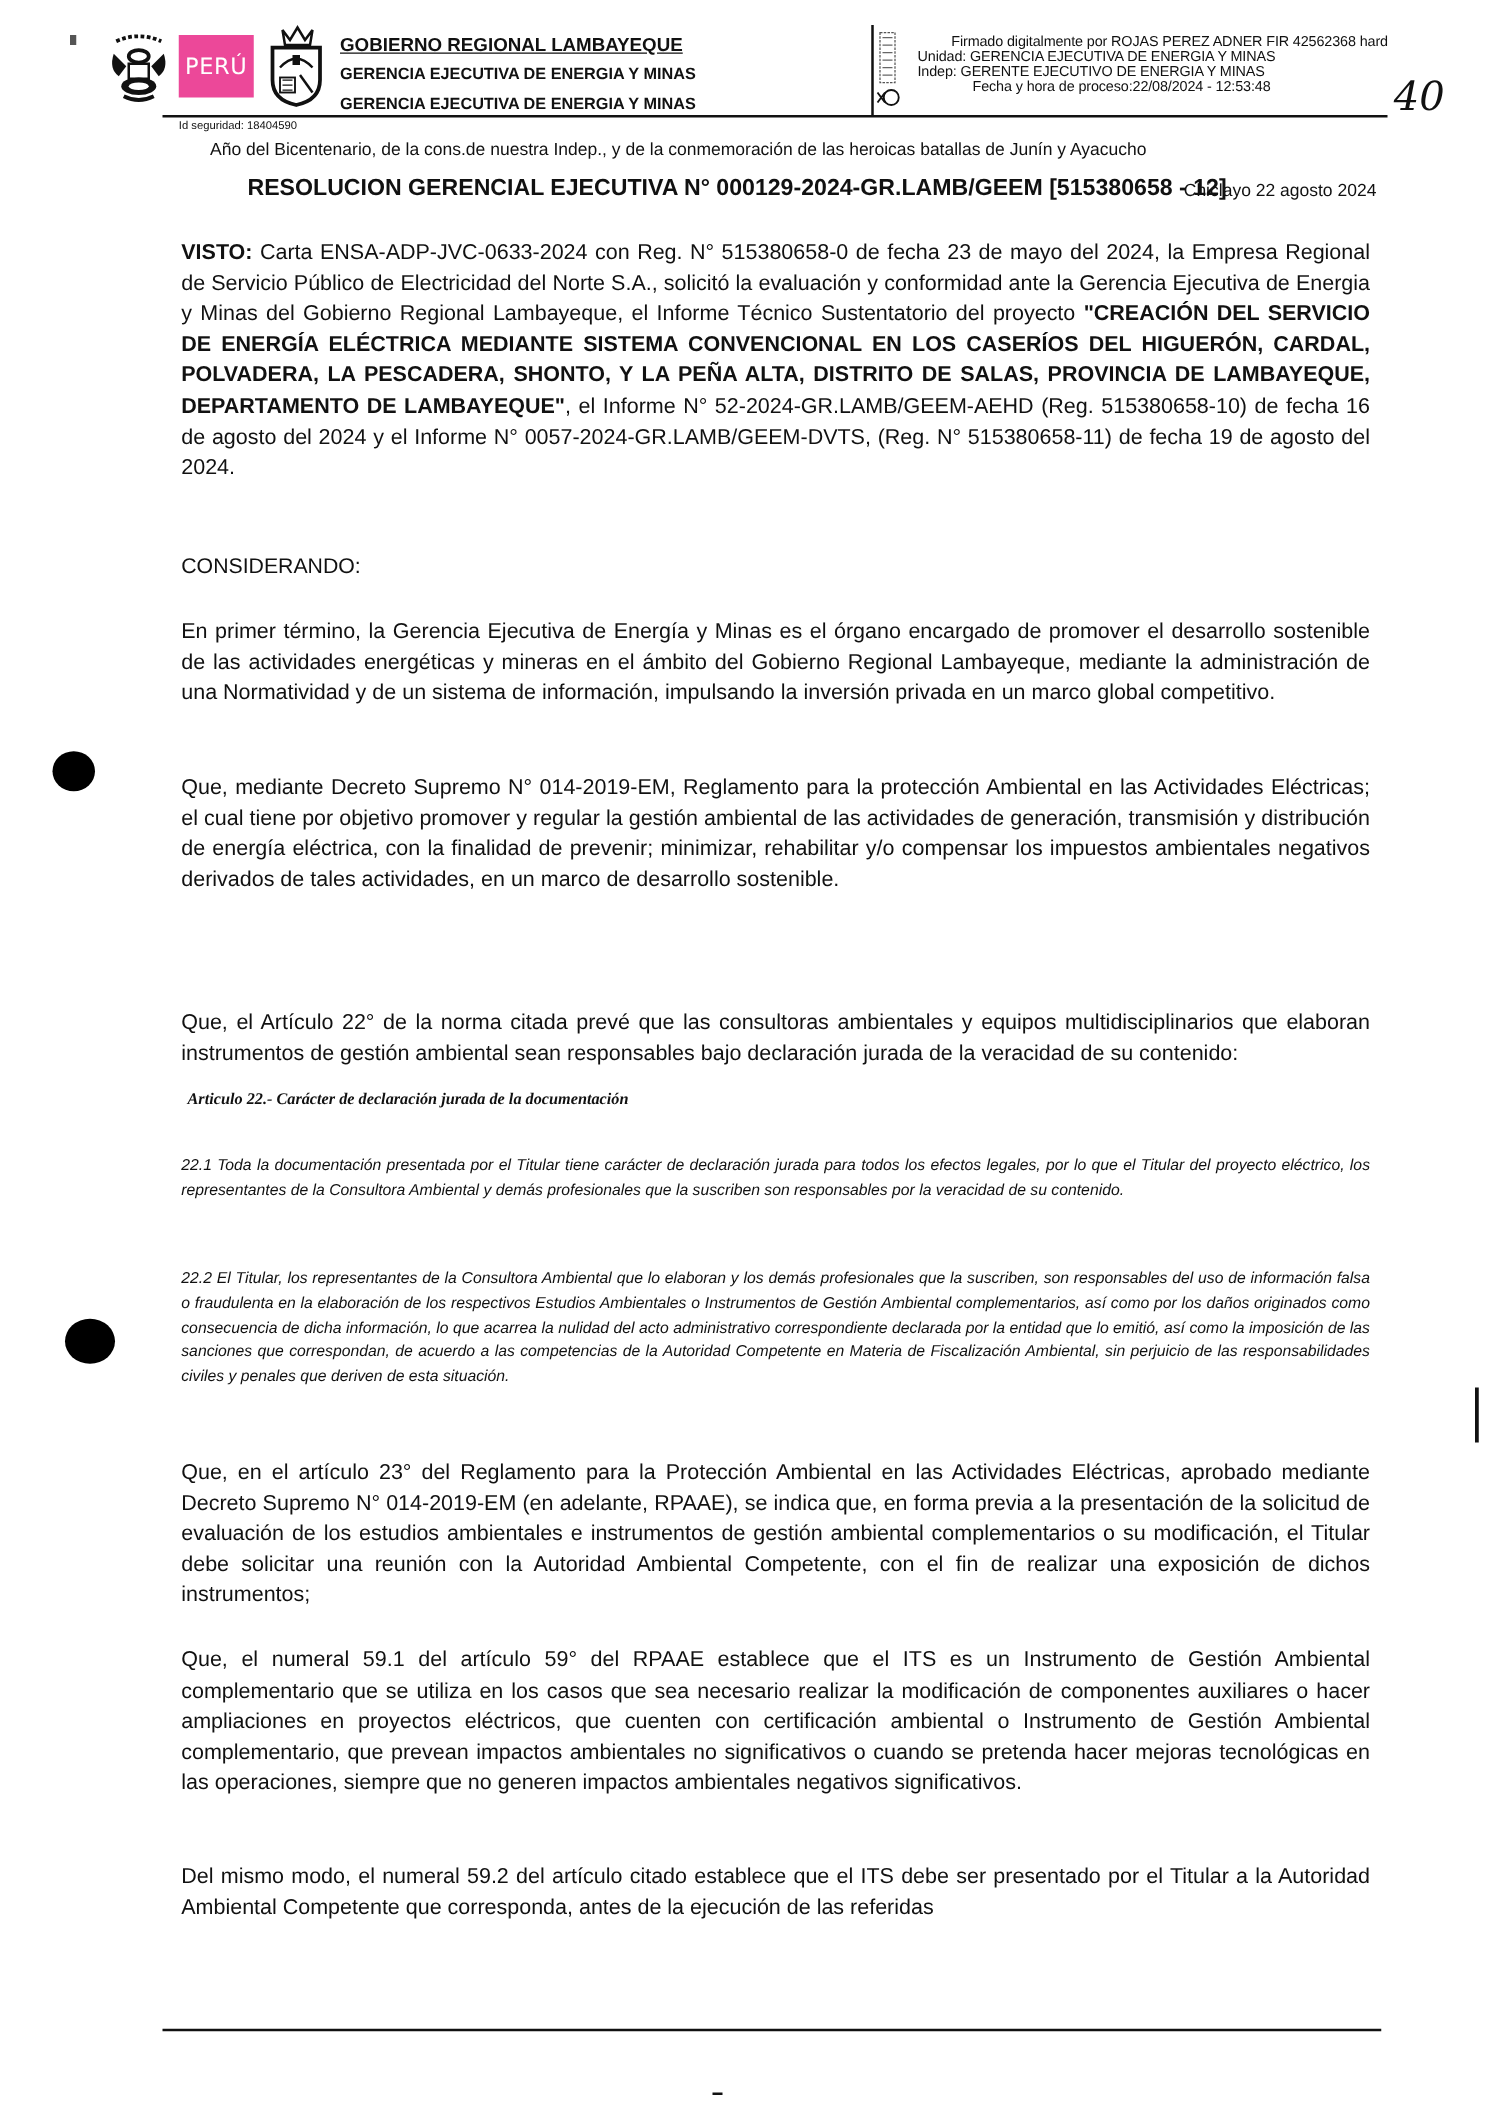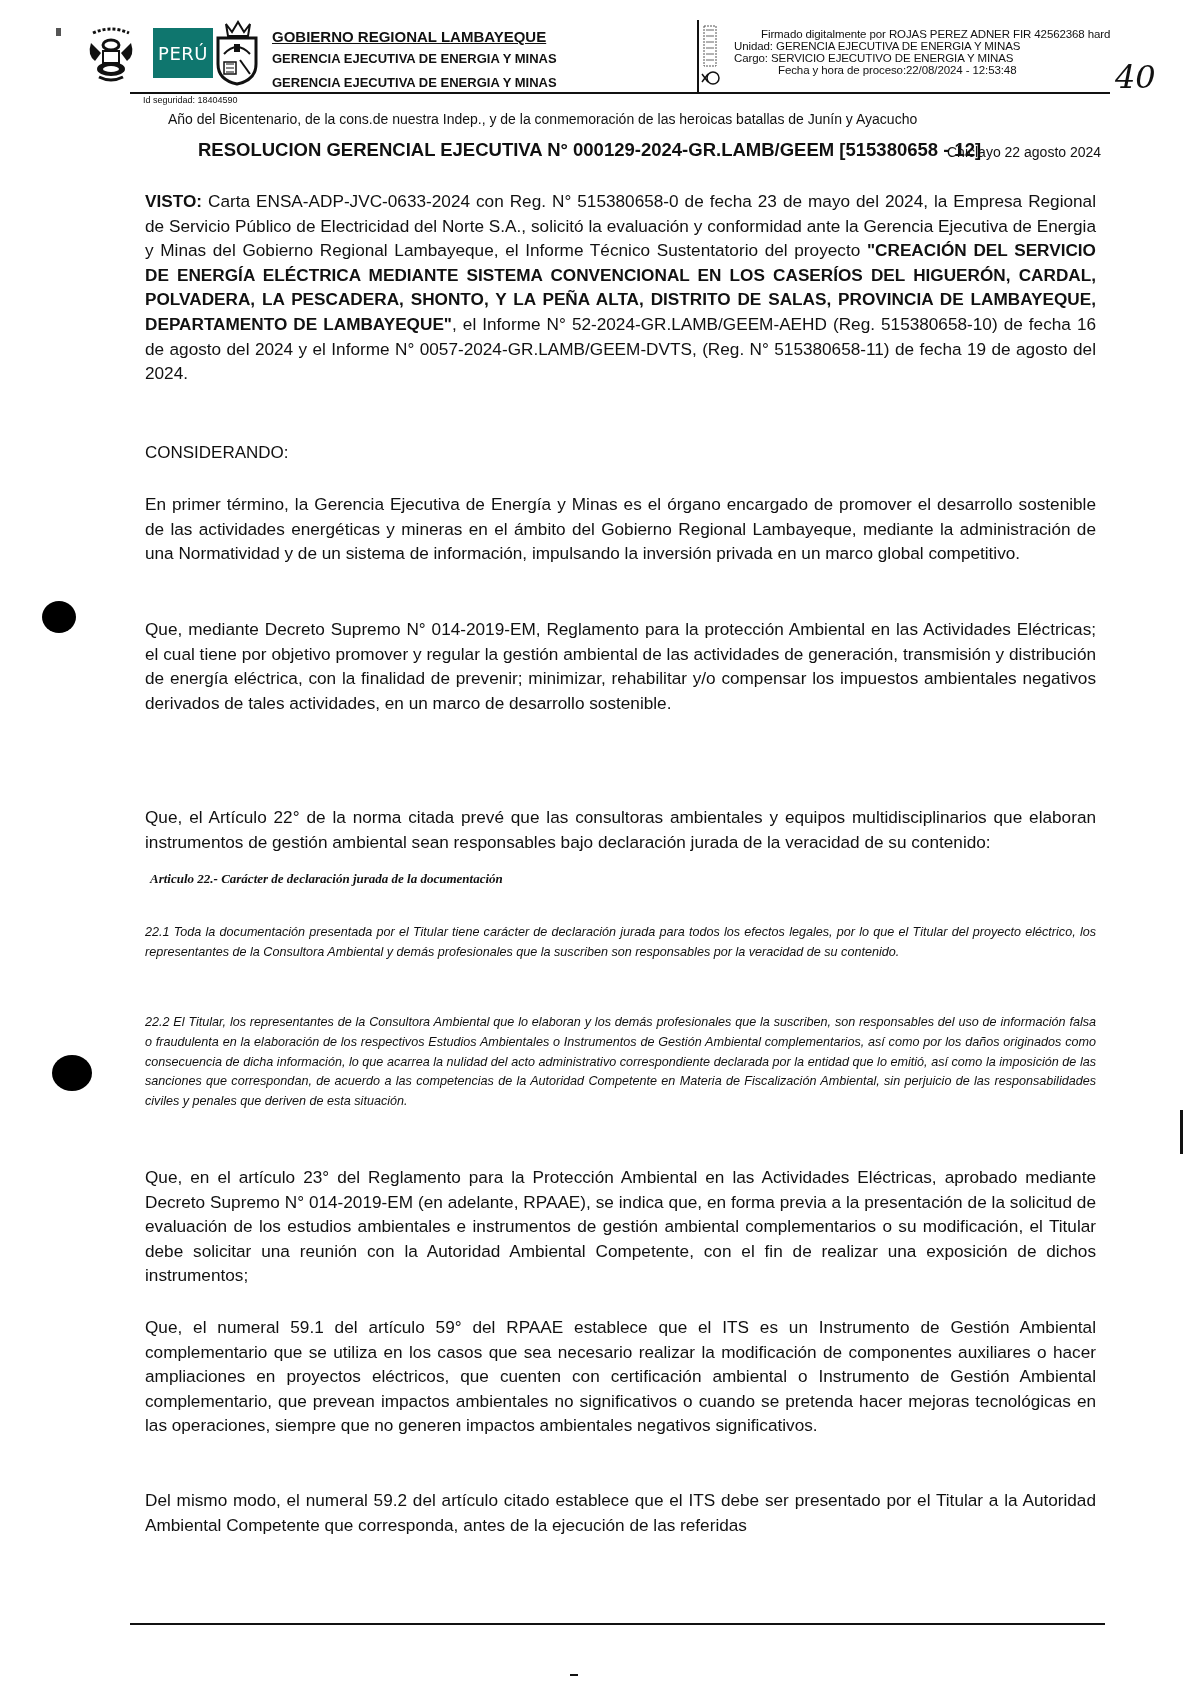--- a/index.html
+++ b/index.html
@@ -6,21 +6,21 @@
   body {
     width: 1189px; height: 1682px; position: relative; overflow: hidden;
     font-family: "Liberation Sans", sans-serif; color: #111;
   }
   .abs { position: absolute; }
 
   
   .header-rule { position: absolute; left: 130px; top: 92px; width: 980px; height: 2px; background: #111; }
   .header-vrule { position: absolute; left: 697px; top: 20px; width: 2px; height: 72px; background: #111; }
   .logo-shield { left: 85px; top: 25px; width: 52px; height: 58px; }
-  .logo-peru { left: 153px; top: 28px; width: 60px; height: 50px; background: #0f766e; color: #fff;
+  .logo-peru { left: 143px; top: 28px; width: 60px; height: 50px; background: #ec4899; color: #fff;
     font-family: "DejaVu Sans", sans-serif; font-size: 18px; display: flex; align-items: center; justify-content: center; letter-spacing: 0.5px; }
   .logo-region { left: 212px; top: 20px; width: 50px; height: 66px; }
   .org-line { left: 272px; font-weight: bold; white-space: nowrap; }
   .org1 { top: 28px; font-size: 15px; text-decoration: underline; }
   .org2 { top: 51px; font-size: 13px; }
   .org3 { top: 75px; font-size: 13px; }
   .sig-badge { left: 700px; top: 22px; width: 22px; height: 66px; }
   .sig-line { left: 734px; font-size: 11.5px; line-height: 12px; white-space: nowrap; letter-spacing: -0.1px; }
   .sig1 { top: 28px; padding-left: 27px; } .sig2 { top: 40px; } .sig3 { top: 52px; } .sig4 { top: 64px; padding-left: 44px; }
   .handwritten { left: 1115px; top: 58px; font-size: 32px; font-style: italic; font-family: "DejaVu Serif", serif; }
@@ -78,21 +78,21 @@
 <div class="abs sig-badge">
   <svg width="22" height="66" viewBox="0 0 22 66">
     <rect x="4" y="4" width="12" height="40" fill="none" stroke="#555" stroke-width="1" stroke-dasharray="2 1"></rect>
     <path d="M6 8 L14 8 M6 14 L14 14 M6 20 L14 20 M6 26 L14 26 M6 32 L14 32 M6 38 L14 38" stroke="#666" stroke-width="1"></path>
     <circle cx="13" cy="56" r="6" fill="none" stroke="#111" stroke-width="1.5"></circle>
     <path d="M2 52 L8 60 M8 52 L2 60" stroke="#111" stroke-width="1.5"></path>
   </svg>
 </div>
 <div class="abs sig-line sig1">Firmado digitalmente  por ROJAS PEREZ ADNER FIR 42562368 hard</div>
 <div class="abs sig-line sig2">Unidad: GERENCIA EJECUTIVA DE ENERGIA Y MINAS</div>
-<div class="abs sig-line sig3">Cargo: SERVICIO EJECUTIVO DE ENERGIA Y MINAS</div>
+<div class="abs sig-line sig3">Indep: GERENTE EJECUTIVO DE ENERGIA Y MINAS</div>
 <div class="abs sig-line sig4">Fecha y hora de proceso:22/08/2024 - 12:53:48</div>
 <div class="abs handwritten">40</div>
 
 <div class="header-rule"></div>
 <div class="abs security-id">Id seguridad: 18404590</div>
 <div class="abs year-banner">Año del Bicentenario, de la cons.de nuestra Indep., y de la conmemoración de las heroicas batallas de Junín y Ayacucho</div>
 <div class="abs date-place">Chiclayo 22 agosto 2024</div>
 <div class="abs res-title">RESOLUCION GERENCIAL EJECUTIVA N° 000129-2024-GR.LAMB/GEEM [515380658 - 12]</div>
 
 <div class="para" style="top:189px;">

